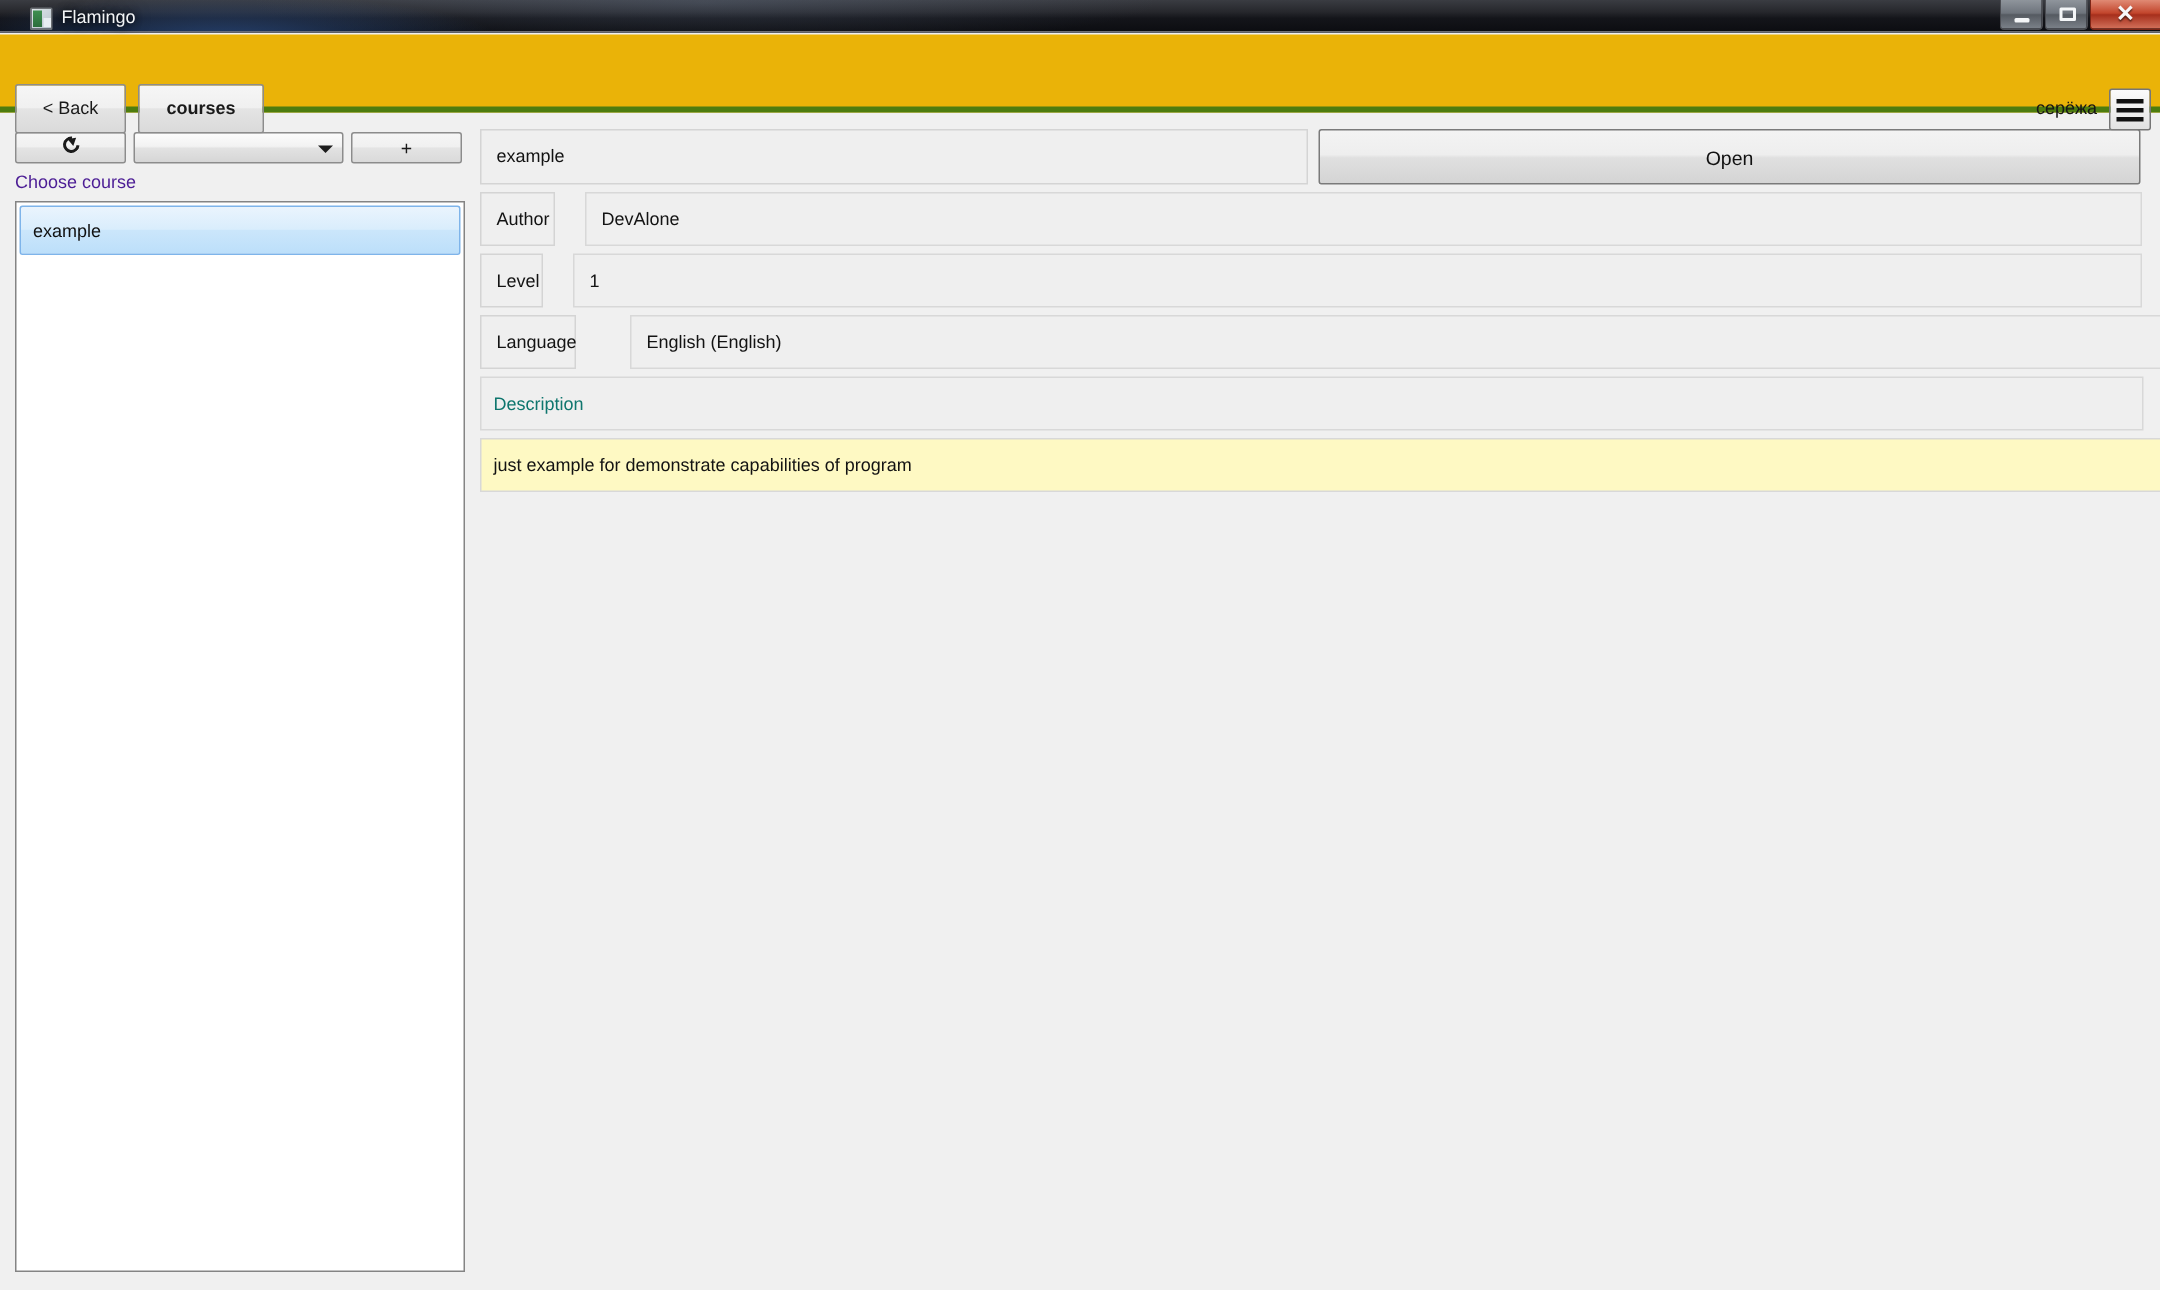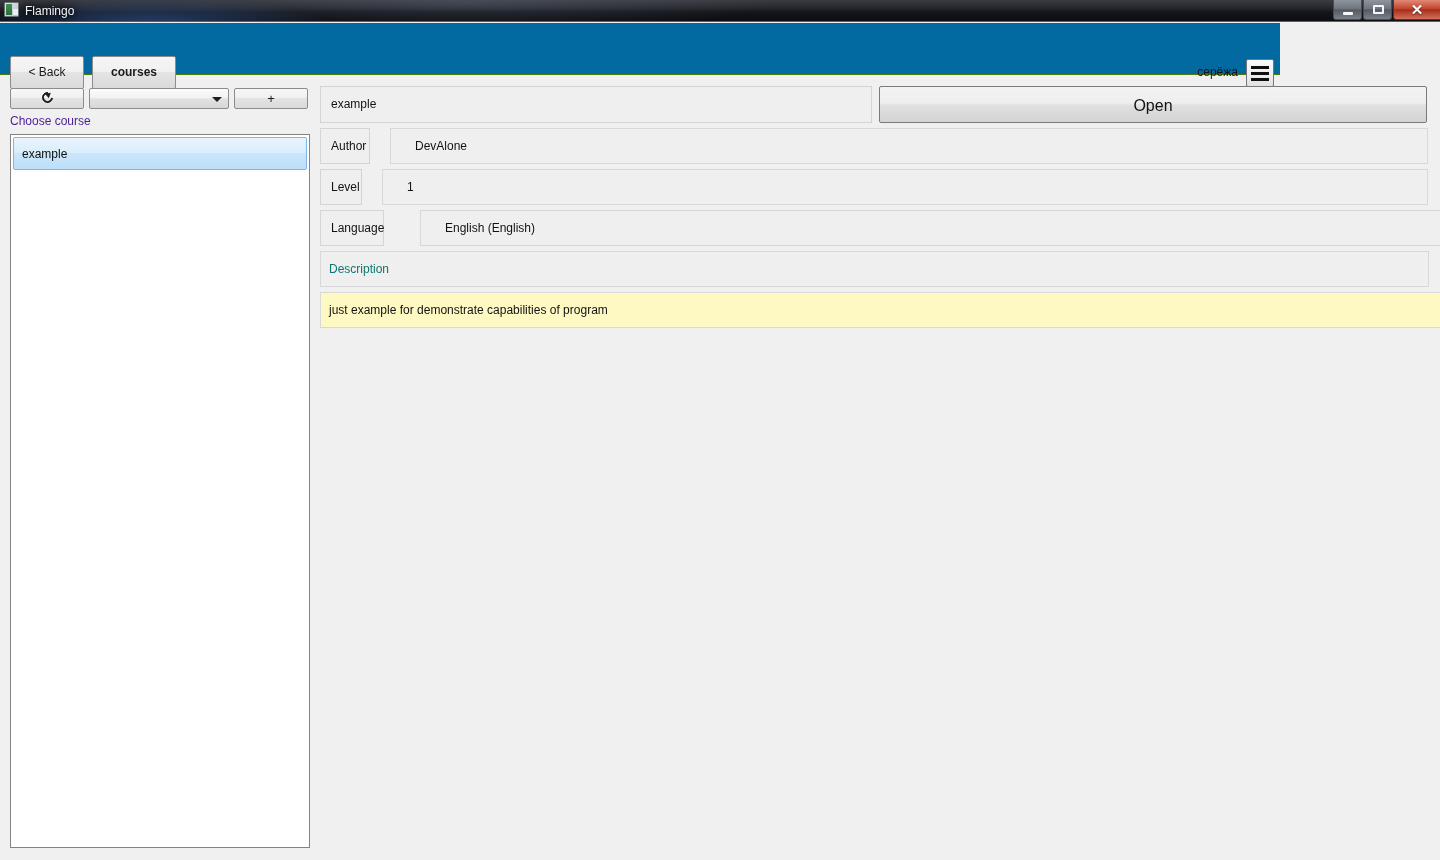--- a/index.html
+++ b/index.html
@@ -27,23 +27,23 @@
     height: 22px;
     background:
       radial-gradient(ellipse 260px 42px at 150px 26px, rgba(60,110,190,0.55) 0%, rgba(40,70,130,0.0) 70%),
       radial-gradient(ellipse 420px 40px at 470px 2px, rgba(120,140,170,0.22) 0%, rgba(30,30,38,0.0) 72%),
       linear-gradient(to bottom, #3a3c42 0%, #26272c 38%, #14151a 58%, #0c0d11 100%);
     border-bottom: 1px solid #5e6066;
     box-sizing: border-box;
   }
   .titlebar-left {
     position: absolute;
-    left: 4px; top: 2px;
+    left: 20px; top: 2px;
     display: flex;
-    align-items: flex-start;
+    align-items: flex-end;
     gap: 6px;
     height: 18px;
   }
   .app-icon {
     width: 15px; height: 15px;
     border: 1px solid #6b6f74;
     background: linear-gradient(135deg, #dfe6ea 0%, #b9c4cc 100%);
     box-sizing: border-box;
     position: relative;
     border-radius: 1px;
@@ -120,24 +120,24 @@
     font-family: "Liberation Sans", sans-serif;
     text-align: center;
     line-height: 20px;
     text-shadow: 0 1px 1px rgba(0,0,0,0.5);
   }
 
   
   .toolbar {
     position: absolute;
     left: 0; top: 23px;
-    width: 1280px;
+    width: 1440px;
     height: 52px;
-    background: #0369a1;
-    border-bottom: 1px solid #4d7c0f;
+    background: #eab308;
+    border-bottom: 4px solid #4d7c0f;
     box-sizing: border-box;
   }
 
   .btn {
     background: linear-gradient(to bottom, #f6f6f6 0%, #f0f0f0 48%, #e4e4e4 50%, #dadada 100%);
     border: 1px solid #8c8c8c;
     border-radius: 2px;
     box-sizing: border-box;
     font-family: "Liberation Sans", sans-serif;
     font-size: 12px;
@@ -295,21 +295,21 @@
     padding-left: 10px;
   }
   .btn-open {
     position: absolute;
     left: 879px; top: 86px;
     width: 548px; height: 37px;
     background: linear-gradient(to bottom, #f3f3f3 0%, #eeeeee 46%, #e0e0e0 52%, #d4d4d4 100%);
     border: 1px solid #7a7a7a;
     border-radius: 2px;
     box-sizing: border-box;
-    font-size: 16px;
+    font-size: 13px;
     color: #111;
     line-height: 35px;
     text-align: center;
   }
 
   .detail-row {
     position: absolute;
     display: flex;
     height: 36px;
   }
@@ -323,21 +323,21 @@
     padding: 0 10px;
     white-space: nowrap;
   }
   .detail-val {
     background: #efefef;
     border: 1px solid #d8d8d8;
     box-sizing: border-box;
     font-size: 12px;
     color: #131313;
     line-height: 34px;
-    padding-left: 24px;
+    padding-left: 10px;
   }
 
   .row-author { left: 320px; top: 128px; justify-content: space-between; }
   .row-level  { left: 320px; top: 169px; }
   .row-lang   { left: 320px; top: 210px; }
 
   .row-author .detail-key { width: 50px; }
   .row-author .detail-val { width: 1038px; margin-left: 20px; }
   .row-level  .detail-key { width: 42px; }
   .row-level  .detail-val { width: 1046px; margin-left: 20px; }

